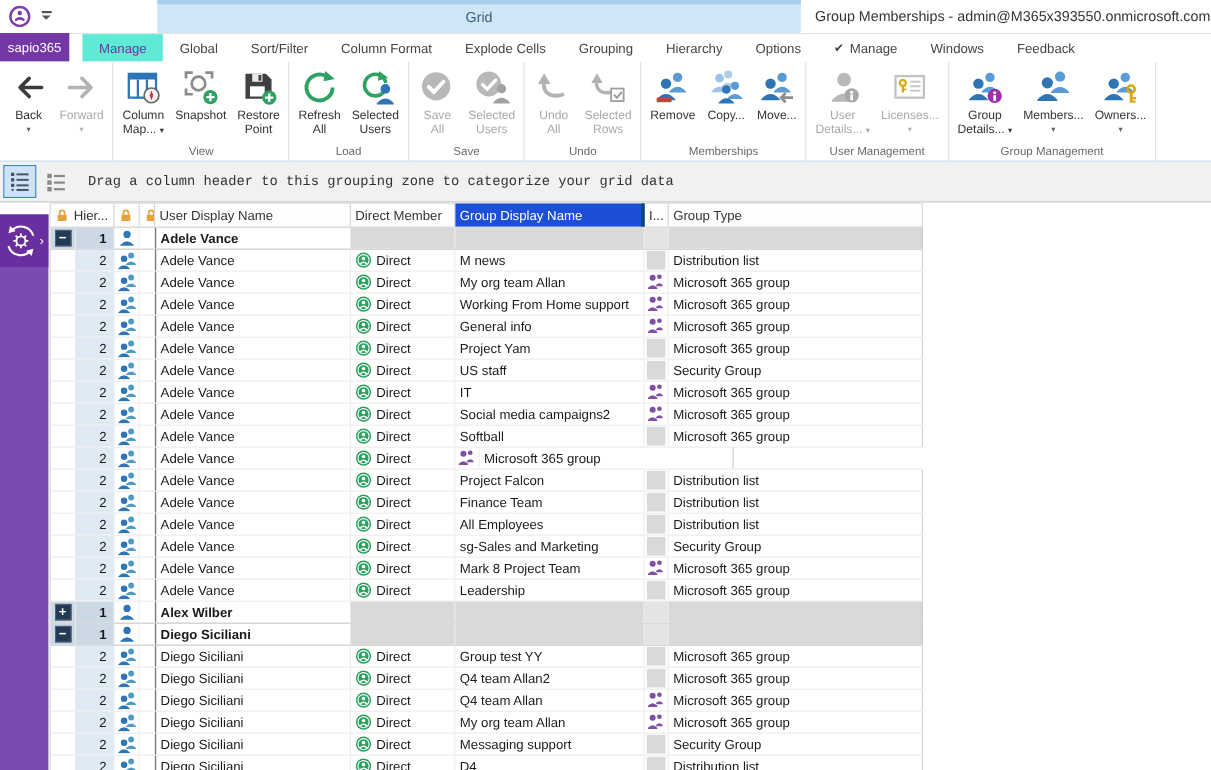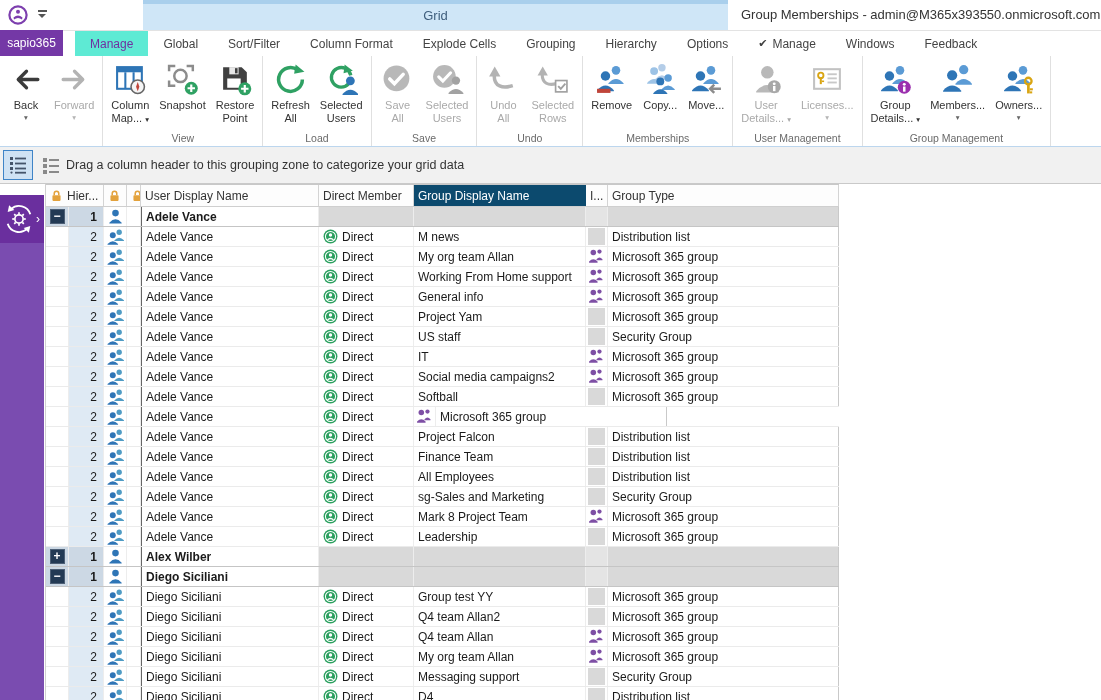--- a/index.html
+++ b/index.html
@@ -33,33 +33,33 @@
   .rbtn .icon svg { width:33px; height:33px; display:block; }
   .rbtn .lbl { font-size:11px; line-height:12.5px; color:#333; text-align:center; white-space:nowrap; }
   .rbtn.disabled .lbl { color:#a9a9a9; }
   .rbtn .arr { font-size:7.5px; color:#666; line-height:8px; margin-top:2px; }
   .rbtn.disabled .arr { color:#b5b5b5; }
 
   
   .groupbar { position:absolute; left:0; top:147px; width:1101px; height:37px; background:#f1f1f1; border-bottom:1px solid #c9c9c9; display:flex; align-items:center; }
   .gb-btn { width:30px; height:30px; margin-left:3px; display:flex; align-items:center; justify-content:center; cursor:pointer; }
   .gb-btn.sel { border:1px solid #3f84c7; background:#cfe2f4; }
-  .gb-hint { font-size:12.5px; color:#333; }
+  .gb-hint { margin-left:14px; font-size:12.5px; color:#333;font-family:Liberation Mono, monospace; }
 
   
   .sidebar { position:absolute; left:0; top:195px; width:44px; height:505px; background:#7a4cb0; }
   .sb-gear { position:absolute; left:0; top:0; width:44px; height:48px; background:#6a2f9e; display:flex; align-items:center; cursor:pointer; }
   .sb-gear svg { width:32px; height:32px; margin-left:3px; }
   .sb-chev { color:#fff; font-size:12px; margin-left:1px; }
 
   
   .grid { position:absolute; left:45px; top:184px; width:794px; height:516px; overflow:hidden; border-left:1px solid #d0d0d0; }
   .ghead { display:flex; height:23px; border-top:1px solid #c8c8c8; border-bottom:1px solid #cfcfcf; background:#fdfdfd; }
   .hcell { display:flex; align-items:center; font-size:12px; color:#333; border-right:1px solid #d4d4d4; padding:0 4px; overflow:hidden; white-space:nowrap; cursor:pointer; }
-  .hcell.sel { background:#0c4a6e; color:#fff; border-right:5px solid #0c4a6e; }
+  .hcell.sel { background:#1d4ed8; color:#fff; border-right:3px solid #0c4a6e; }
   .hcell svg { flex:0 0 auto; margin-right:4px; }
   .row { display:flex; height:20px; border-bottom:1px solid #ebebeb; }
   .cell { display:flex; align-items:center; font-size:12px; overflow:hidden; white-space:nowrap; border-right:1px solid #ededed; padding:0 4px; }
   .c-expand { width:23px; justify-content:center; padding:0; }
   .c-num { width:35px; justify-content:flex-end; padding-right:6px; }
   .c-picon { width:23px; justify-content:center; padding:0; }
   .c-extra { width:14px; padding:0; }
   .c-user { width:178px; border-left:1px solid #666; }
   .c-direct { width:95px; }
   .c-group { width:172px; }

